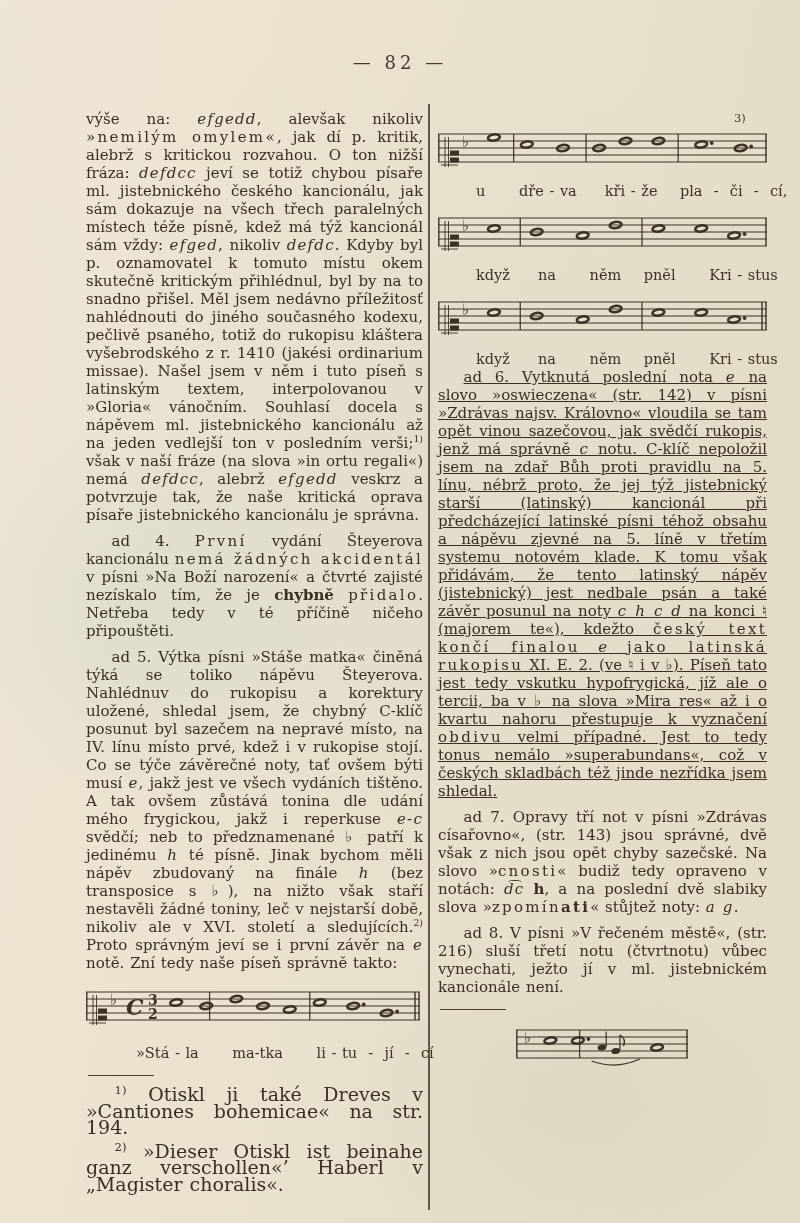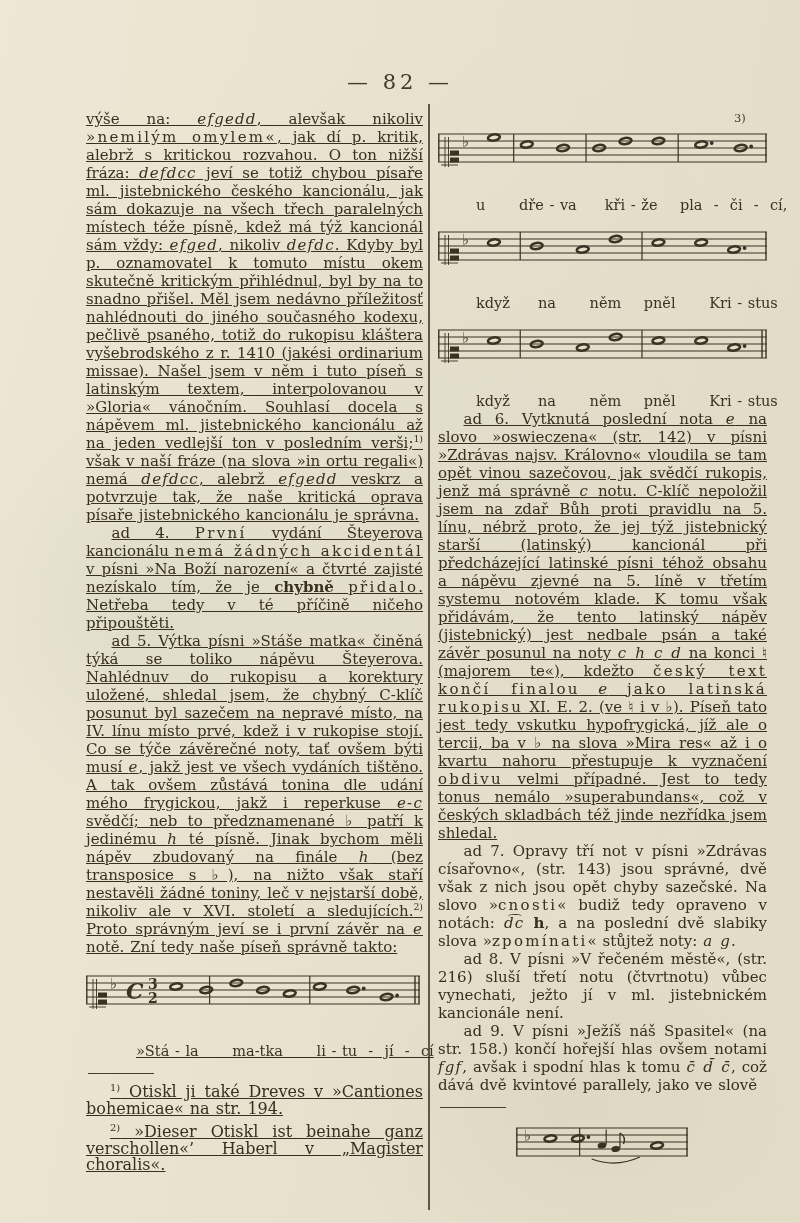--- a/index.html
+++ b/index.html
@@ -6,48 +6,48 @@
   .page{
     position:relative;width:800px;height:1223px;overflow:hidden;
     background:
       radial-gradient(90% 55% at 52% 42%, rgba(170,190,180,0.10), rgba(0,0,0,0) 72%),
       radial-gradient(36% 22% at 18% 50%, rgba(158,178,168,0.12), rgba(0,0,0,0) 70%),
       radial-gradient(40% 20% at 70% 90%, rgba(150,160,140,0.10), rgba(0,0,0,0) 75%),
       linear-gradient(100deg,#efe7d5 0%,#e8e1cd 48%,#e2dbc6 100%);
     color:#382f22;
     font-family:"DejaVu Serif","Liberation Serif",serif;
   }
-  .pageno{position:absolute;top:70px;left:0;width:100%;text-align:center;
-    font-size:21px;letter-spacing:4px;color:#42392b;}
+  .pageno{position:absolute;top:52px;left:0;width:100%;text-align:center;
+    font-size:18px;letter-spacing:4px;color:#42392b;}
   .divider{position:absolute;left:428px;top:104px;width:2px;height:1106px;
     background:#483f30;opacity:.85;}
   .col{position:absolute;font-size:15px;line-height:18px;text-align:justify;
     word-spacing:1px;}
-  .col.left{left:86px;top:110px;width:337px;text-decoration:underline;}
+  .col.left{left:86px;top:110px;width:337px;}
   .col.right{left:438px;top:104px;width:329px;}
   p.body{margin:0;}
-  p.body + p.body{margin-top:0;}
+  p.body + p.body{margin-top:8px;}
   .ind{text-indent:1.7em;}
   .r-n{}
   .r-i{font-style:italic;letter-spacing:1.2px;}
   .r-sp{letter-spacing:2.3px;}
   .r-b{font-weight:bold;}
-  .r-bsp{font-weight:normal;letter-spacing:2.3px;}
+  .r-bsp{font-weight:bold;letter-spacing:2.3px;}
   .r-sup{vertical-align:super;font-size:.62em;line-height:0;letter-spacing:0;}
   .staffwrap{margin-top:10px;}
   .col.right .staffwrap.first{margin-top:20px;}
   .staffwrap + .staffwrap{margin-top:8px;}
   svg.staff{display:block;}
   .lyric{white-space:pre;font-size:14.5px;line-height:18px;text-align:right;
-    margin-top:18px;color:#3b3225;}
+    margin-top:4px;color:#3b3225;}
   .col.right .lyric{padding-left:38px;}
   .col.left .lyric{padding-left:50px;}
   .after-staves{margin-top:13px;text-decoration:underline;}
   .fnrule{width:66px;border-top:1.7px solid #473e2f;margin:13px 0 10px 2px;}
-  p.fn{font-size:16px;line-height:16.5px;margin:0 0 7px;text-indent:1.5em;
+  p.fn{font-size:19px;line-height:16.5px;margin:0 0 7px;text-indent:1.5em;
     text-align:justify;}
   .mark3{position:absolute;top:5px;left:296px;font-size:11.5px;color:#42392b;}
   .fnstaffwrap{margin:4px 0 0 78px;}
   .fn-lyric{padding-left:44px !important;font-size:13.5px;}
 </style>
 </head>
 <body>
 
 <div class="page">
 
@@ -247,21 +247,20 @@
             <ellipse cx="296.1" cy="27.5" rx="6" ry="3.1" fill="none" stroke="#3b3226" stroke-width="2.6"></ellipse>
           </g>
           <circle cx="306.6" cy="26" r="1.9" fill="#3b3226"></circle>
         </svg>
       <div class="lyric">když     na      něm    pněl      Kri - stus    Pán.«</div>
     </div>
 
     <p class="body ind after-staves"><span class="r-n">ad 6. Vytknutá poslední nota </span><span class="r-i">e</span><span class="r-n"> na slovo »oswieczena« (str. 142) v písni »Zdrávas najsv. Královno« vloudila se tam opět vinou sazečovou, jak svědčí rukopis, jenž má správně </span><span class="r-i">c</span><span class="r-n"> notu. C-klíč nepoložil jsem na zdař Bůh proti pravidlu na 5. línu, nébrž proto, že jej týž jistebnický starší (latinský) kancionál při předcházející latinské písni téhož obsahu a nápěvu zjevné na 5. líně v třetím systemu notovém klade. K tomu však přidávám, že tento latinský nápěv (jistebnický) jest nedbale psán a také závěr posunul na noty </span><span class="r-i">c h c d</span><span class="r-n"> na konci ♮ (majorem te«), kdežto </span><span class="r-sp">český text končí finalou</span><span class="r-n"> </span><span class="r-i">e</span><span class="r-n"> </span><span class="r-sp">jako latinská rukopisu</span><span class="r-n"> XI. E. 2. (ve ♮ i v ♭). Píseň tato jest tedy vskutku hypofrygická, jíž ale o tercii, ba v ♭ na slova »Mira res« až i o kvartu nahoru přestupuje k vyznačení </span><span class="r-sp">obdivu</span><span class="r-n"> velmi případné. Jest to tedy tonus nemálo »superabundans«, což v českých skladbách též jinde nezřídka jsem shledal.</span></p>
     <p class="body ind"><span class="r-n">ad 7. Opravy tří not v písni »Zdrávas císařovno«, (str. 143) jsou správné, dvě však z nich jsou opět chyby sazečské. Na slovo »</span><span class="r-sp">cnosti</span><span class="r-n">« budiž tedy opraveno v notách: </span><span class="r-i">d͡c</span><span class="r-n"> </span><span class="r-b">h</span><span class="r-n">, a na poslední dvě slabiky slova »</span><span class="r-sp">zpomín</span><span class="r-bsp">ati</span><span class="r-n">« stůjtež noty: </span><span class="r-i">a g</span><span class="r-n">.</span></p>
     <p class="body ind"><span class="r-n">ad 8. V písni »V řečeném městě«, (str. 216) sluší třetí notu (čtvrtnotu) vůbec vynechati, ježto jí v ml. jistebnickém kancionále není.</span></p>
-    <p class="body ind"><span class="r-n">ad 9. V písni »Ježíš náš Spasitel« (na str. 158.) končí hořejší hlas ovšem notami </span><span class="r-i">fgf</span><span class="r-n">, avšak i spodní hlas k tomu </span><span class="r-i">c̄ d̄ c̄</span><span class="r-n">, což dává dvě kvintové parallely, jako ve slově</span></p>
 
     <div class="fnrule"></div>
 
     <div class="staffwrap fnstaffwrap">
       <svg class="staff" width="172" height="52" viewBox="0 0 172 52">
           <line x1="0" y1="10" x2="172" y2="10" stroke="#3b3226" stroke-width="1.1"></line>
           <line x1="0" y1="17" x2="172" y2="17" stroke="#3b3226" stroke-width="1.1"></line>
           <line x1="0" y1="24" x2="172" y2="24" stroke="#3b3226" stroke-width="1.1"></line>
           <line x1="0" y1="31" x2="172" y2="31" stroke="#3b3226" stroke-width="1.1"></line>
           <line x1="0" y1="38" x2="172" y2="38" stroke="#3b3226" stroke-width="1.1"></line>

